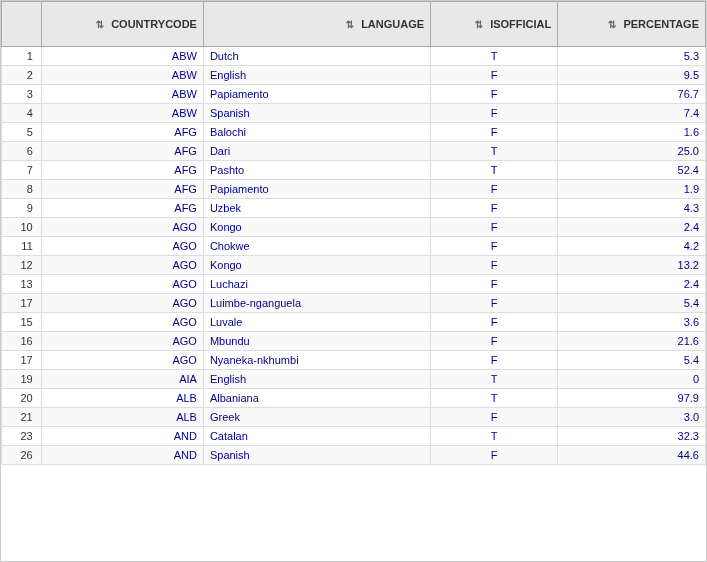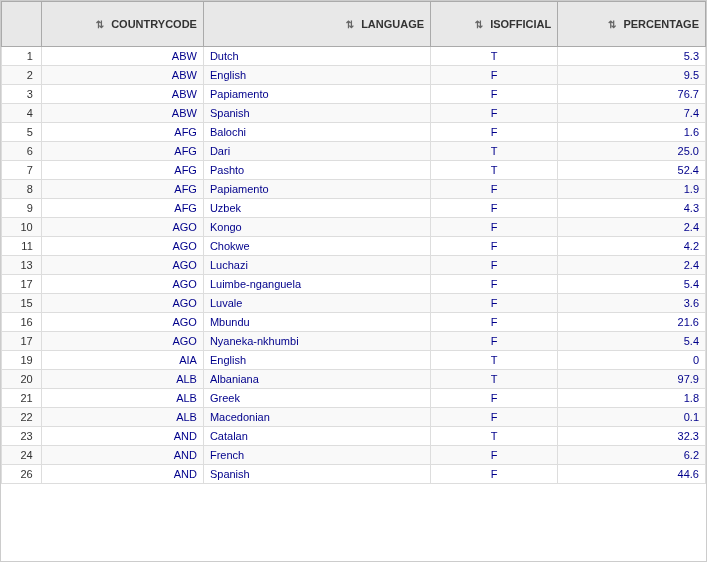--- a/index.html
+++ b/index.html
@@ -182,20 +182,27 @@
       <td class="percentage">2.4</td>
     </tr>
         <tr>
       <td class="row-num">11</td>
       <td class="countrycode">AGO</td>
       <td class="language">Chokwe</td>
       <td class="isofficial">F</td>
       <td class="percentage">4.2</td>
     </tr>
         <tr>
+      <td class="row-num">12</td>
+      <td class="countrycode">AGO</td>
+      <td class="language">Kongo</td>
+      <td class="isofficial">F</td>
+      <td class="percentage">13.2</td>
+    </tr>
+        <tr>
       <td class="row-num">13</td>
       <td class="countrycode">AGO</td>
       <td class="language">Luchazi</td>
       <td class="isofficial">F</td>
       <td class="percentage">2.4</td>
     </tr>
         <tr>
       <td class="row-num">17</td>
       <td class="countrycode">AGO</td>
       <td class="language">Luimbe-nganguela</td>
@@ -235,42 +242,28 @@
       <td class="countrycode">ALB</td>
       <td class="language">Albaniana</td>
       <td class="isofficial">T</td>
       <td class="percentage">97.9</td>
     </tr>
         <tr>
       <td class="row-num">21</td>
       <td class="countrycode">ALB</td>
       <td class="language">Greek</td>
       <td class="isofficial">F</td>
-      <td class="percentage">1.8</td>
-    </tr>
-        <tr>
-      <td class="row-num">22</td>
-      <td class="countrycode">ALB</td>
-      <td class="language">Macedonian</td>
-      <td class="isofficial">F</td>
-      <td class="percentage">0.1</td>
+      <td class="percentage">3.0</td>
     </tr>
         <tr>
       <td class="row-num">23</td>
       <td class="countrycode">AND</td>
       <td class="language">Catalan</td>
       <td class="isofficial">T</td>
       <td class="percentage">32.3</td>
-    </tr>
-        <tr>
-      <td class="row-num">24</td>
-      <td class="countrycode">AND</td>
-      <td class="language">French</td>
-      <td class="isofficial">F</td>
-      <td class="percentage">6.2</td>
     </tr>
         <tr>
       <td class="row-num">26</td>
       <td class="countrycode">AND</td>
       <td class="language">Spanish</td>
       <td class="isofficial">F</td>
       <td class="percentage">44.6</td>
     </tr>
       </tbody>
   </table>

